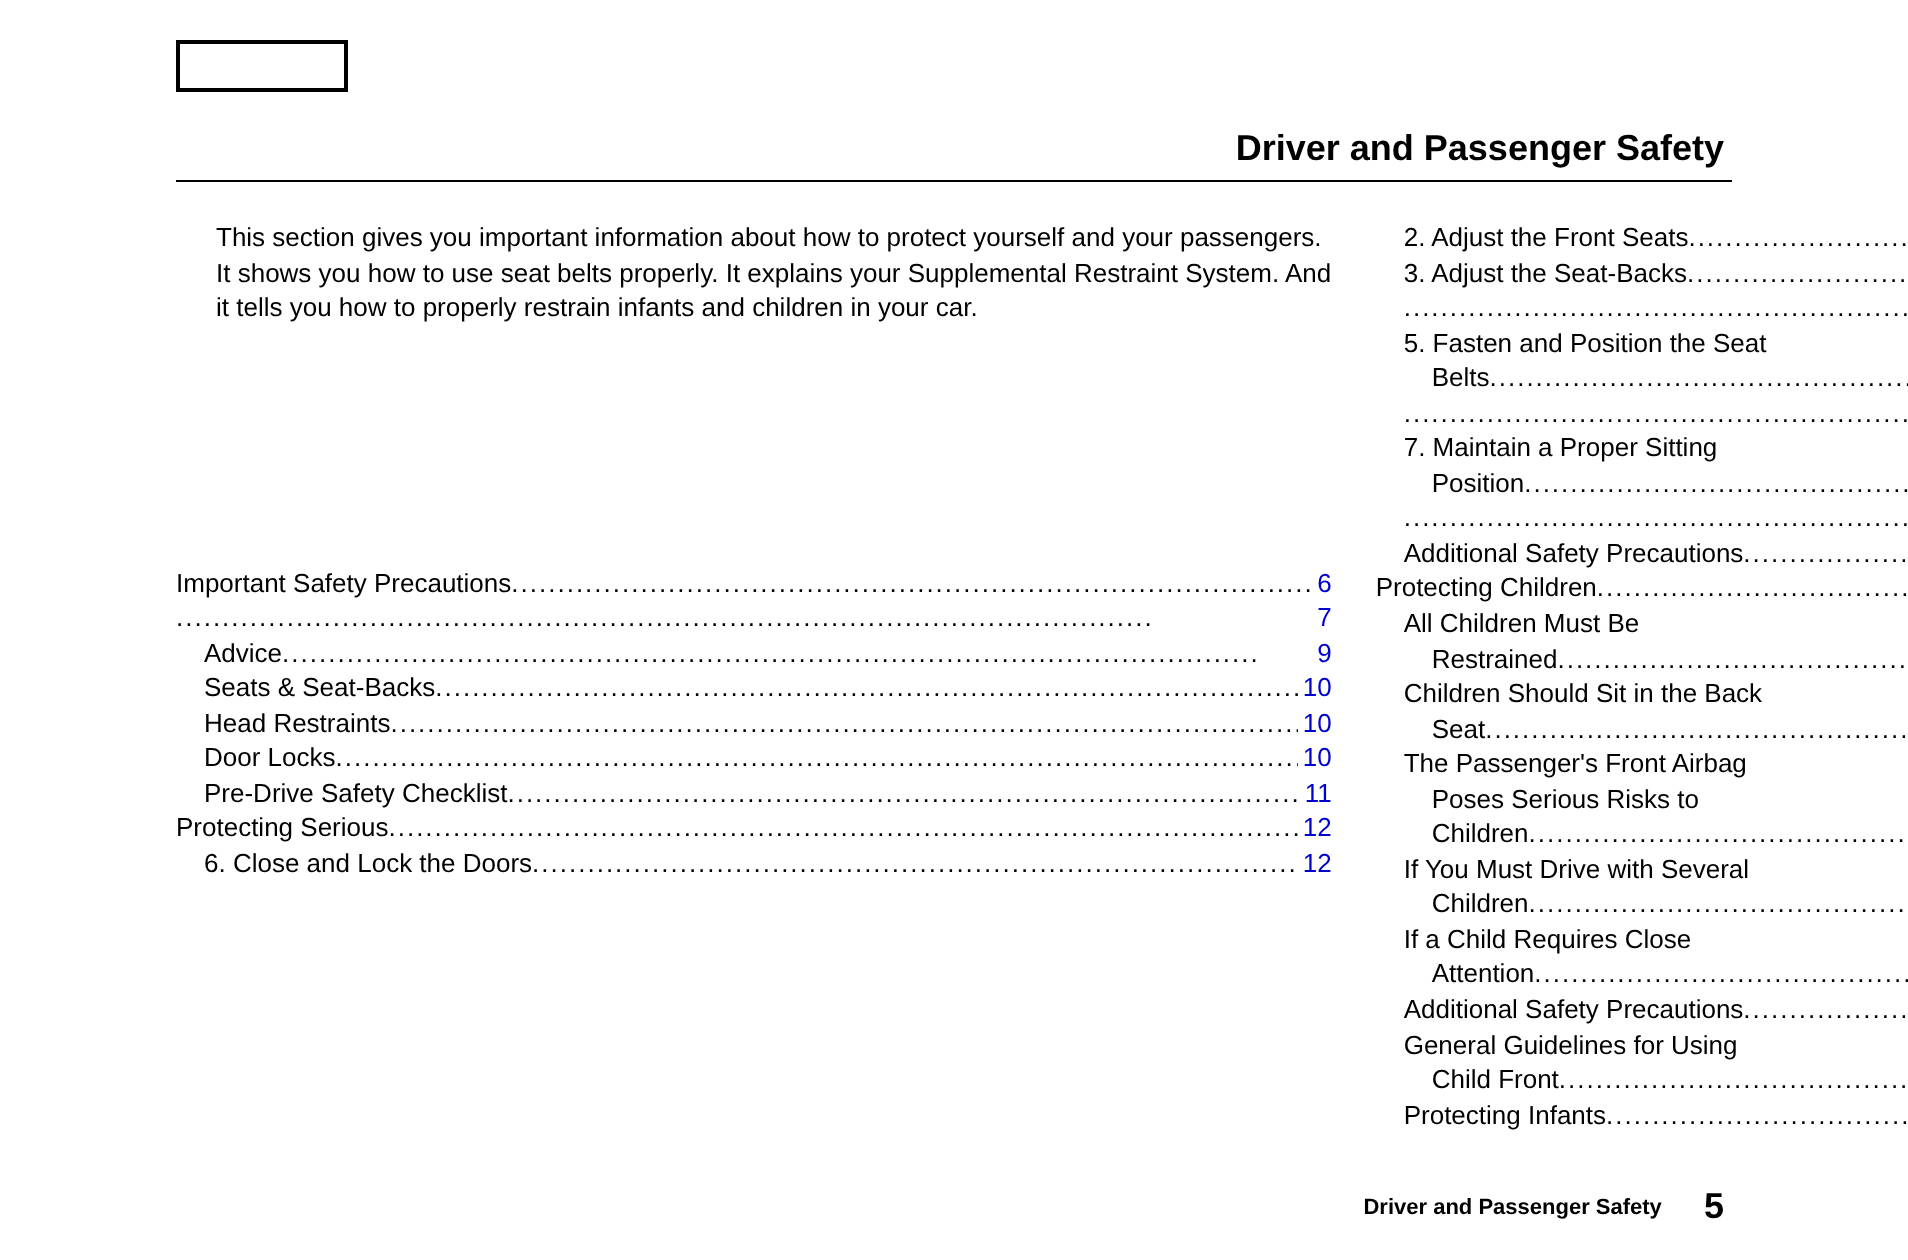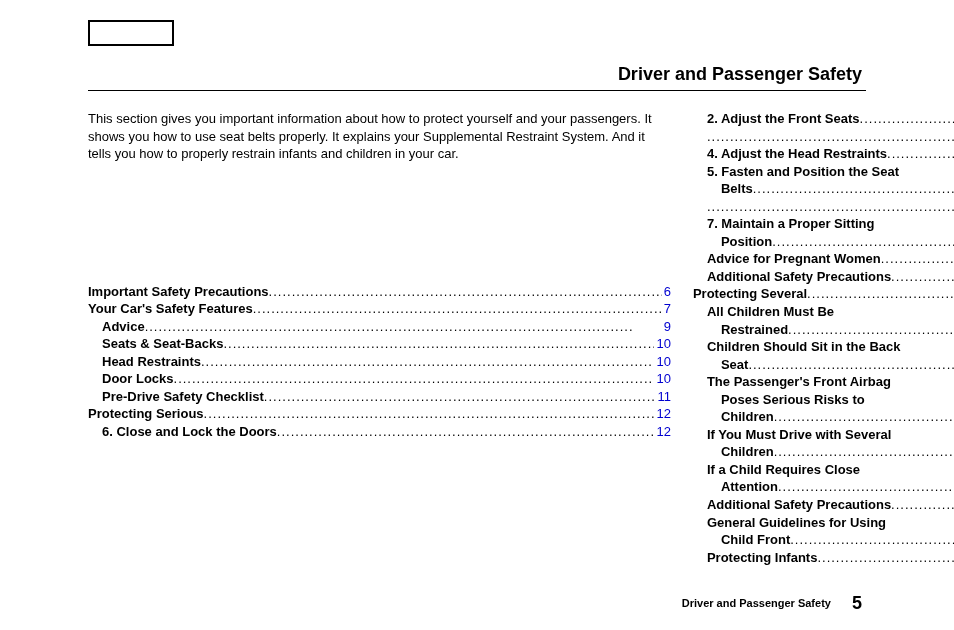--- a/index.html
+++ b/index.html
@@ -43,30 +43,30 @@
     display: flex;
     gap: 22px;
   }
   .col {
     flex: 1;
     font-size: 13px;
     line-height: 1.35;
   }
   .intro {
     margin-bottom: 120px;
+    margin-left: 20px;
   }
   .toc-line {
     display: flex;
     align-items: baseline;
     white-space: nowrap;
     overflow: hidden;
   }
   .toc-label {
     white-space: normal;
-    font-weight: bold;
   }
   .dots {
     flex: 1;
     overflow: hidden;
     letter-spacing: 1px;
   }
   .dots::after {
     content: "..........................................................................................................";
   }
   .pg {
@@ -93,21 +93,20 @@
 
 <div class="columns">
   <div class="col" id="col1">
     <div class="intro">This section gives you important information about how to protect yourself and your passengers. It shows you how to use seat belts properly. It explains your Supplemental Restraint System. And it tells you how to properly restrain infants and children in your car.</div>
   <div class="toc-line ">
         <span class="toc-label">Important Safety Precautions</span>
         <span class="dots"></span>
         <span class="pg">6</span>
       </div>
       <div class="toc-line ">
-        <span class="toc-label">Your Car's Safety Features</span>
         <span class="dots"></span>
         <span class="pg">7</span>
       </div>
       <div class="toc-line ind1">
         <span class="toc-label">Advice</span>
         <span class="dots"></span>
         <span class="pg">9</span>
       </div>
       <div class="toc-line ind1">
         <span class="toc-label">Seats &amp; Seat-Backs</span>
@@ -139,53 +138,52 @@
         <span class="dots"></span>
         <span class="pg">12</span>
       </div>
     </div>
   <div class="col" id="col2">
       <div class="toc-line ind1">
         <span class="toc-label">2. Adjust the Front Seats</span>
         <span class="dots"></span>
       </div>
       <div class="toc-line ind1">
-        <span class="dots"></span>
-      </div>
-      <div class="toc-line ind1">
-        <span class="toc-label">4. Adjust the Head Restraints</span>
+        <span class="toc-label">3. Adjust the Seat-Backs</span>
+        <span class="dots"></span>
+      </div>
+      <div class="toc-line ind1">
         <span class="dots"></span>
       </div>
       <div class="toc-line ind1">
         <span class="toc-label">5. Fasten and Position the Seat</span>
       </div>
       <div class="toc-line ind2">
         <span class="toc-label">Belts</span>
         <span class="dots"></span>
       </div>
       <div class="toc-line ind1">
         <span class="dots"></span>
       </div>
       <div class="toc-line ind1">
         <span class="toc-label">7. Maintain a Proper Sitting</span>
       </div>
       <div class="toc-line ind2">
         <span class="toc-label">Position</span>
         <span class="dots"></span>
       </div>
       <div class="toc-line ind1">
-        <span class="toc-label">Advice for Pregnant Women</span>
         <span class="dots"></span>
       </div>
       <div class="toc-line ind1">
         <span class="toc-label">Additional Safety Precautions</span>
         <span class="dots"></span>
       </div>
       <div class="toc-line ">
-        <span class="toc-label">Protecting Several</span>
+        <span class="toc-label">Protecting Children</span>
         <span class="dots"></span>
       </div>
       <div class="toc-line ind1">
         <span class="toc-label">All Children Must Be</span>
       </div>
       <div class="toc-line ind2">
         <span class="toc-label">Restrained</span>
         <span class="dots"></span>
       </div>
       <div class="toc-line ind1">

